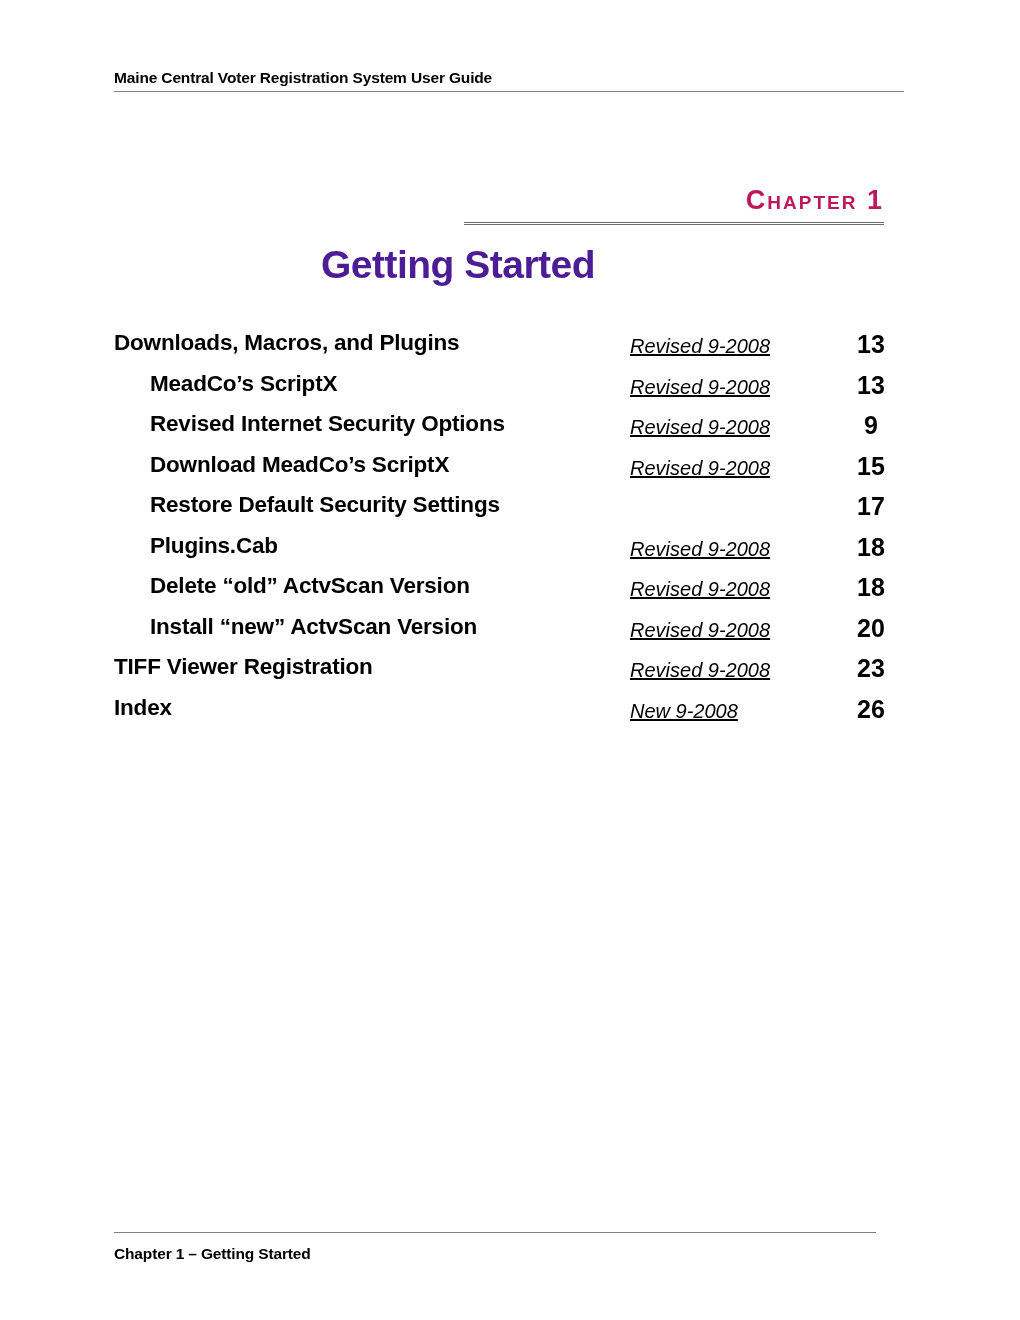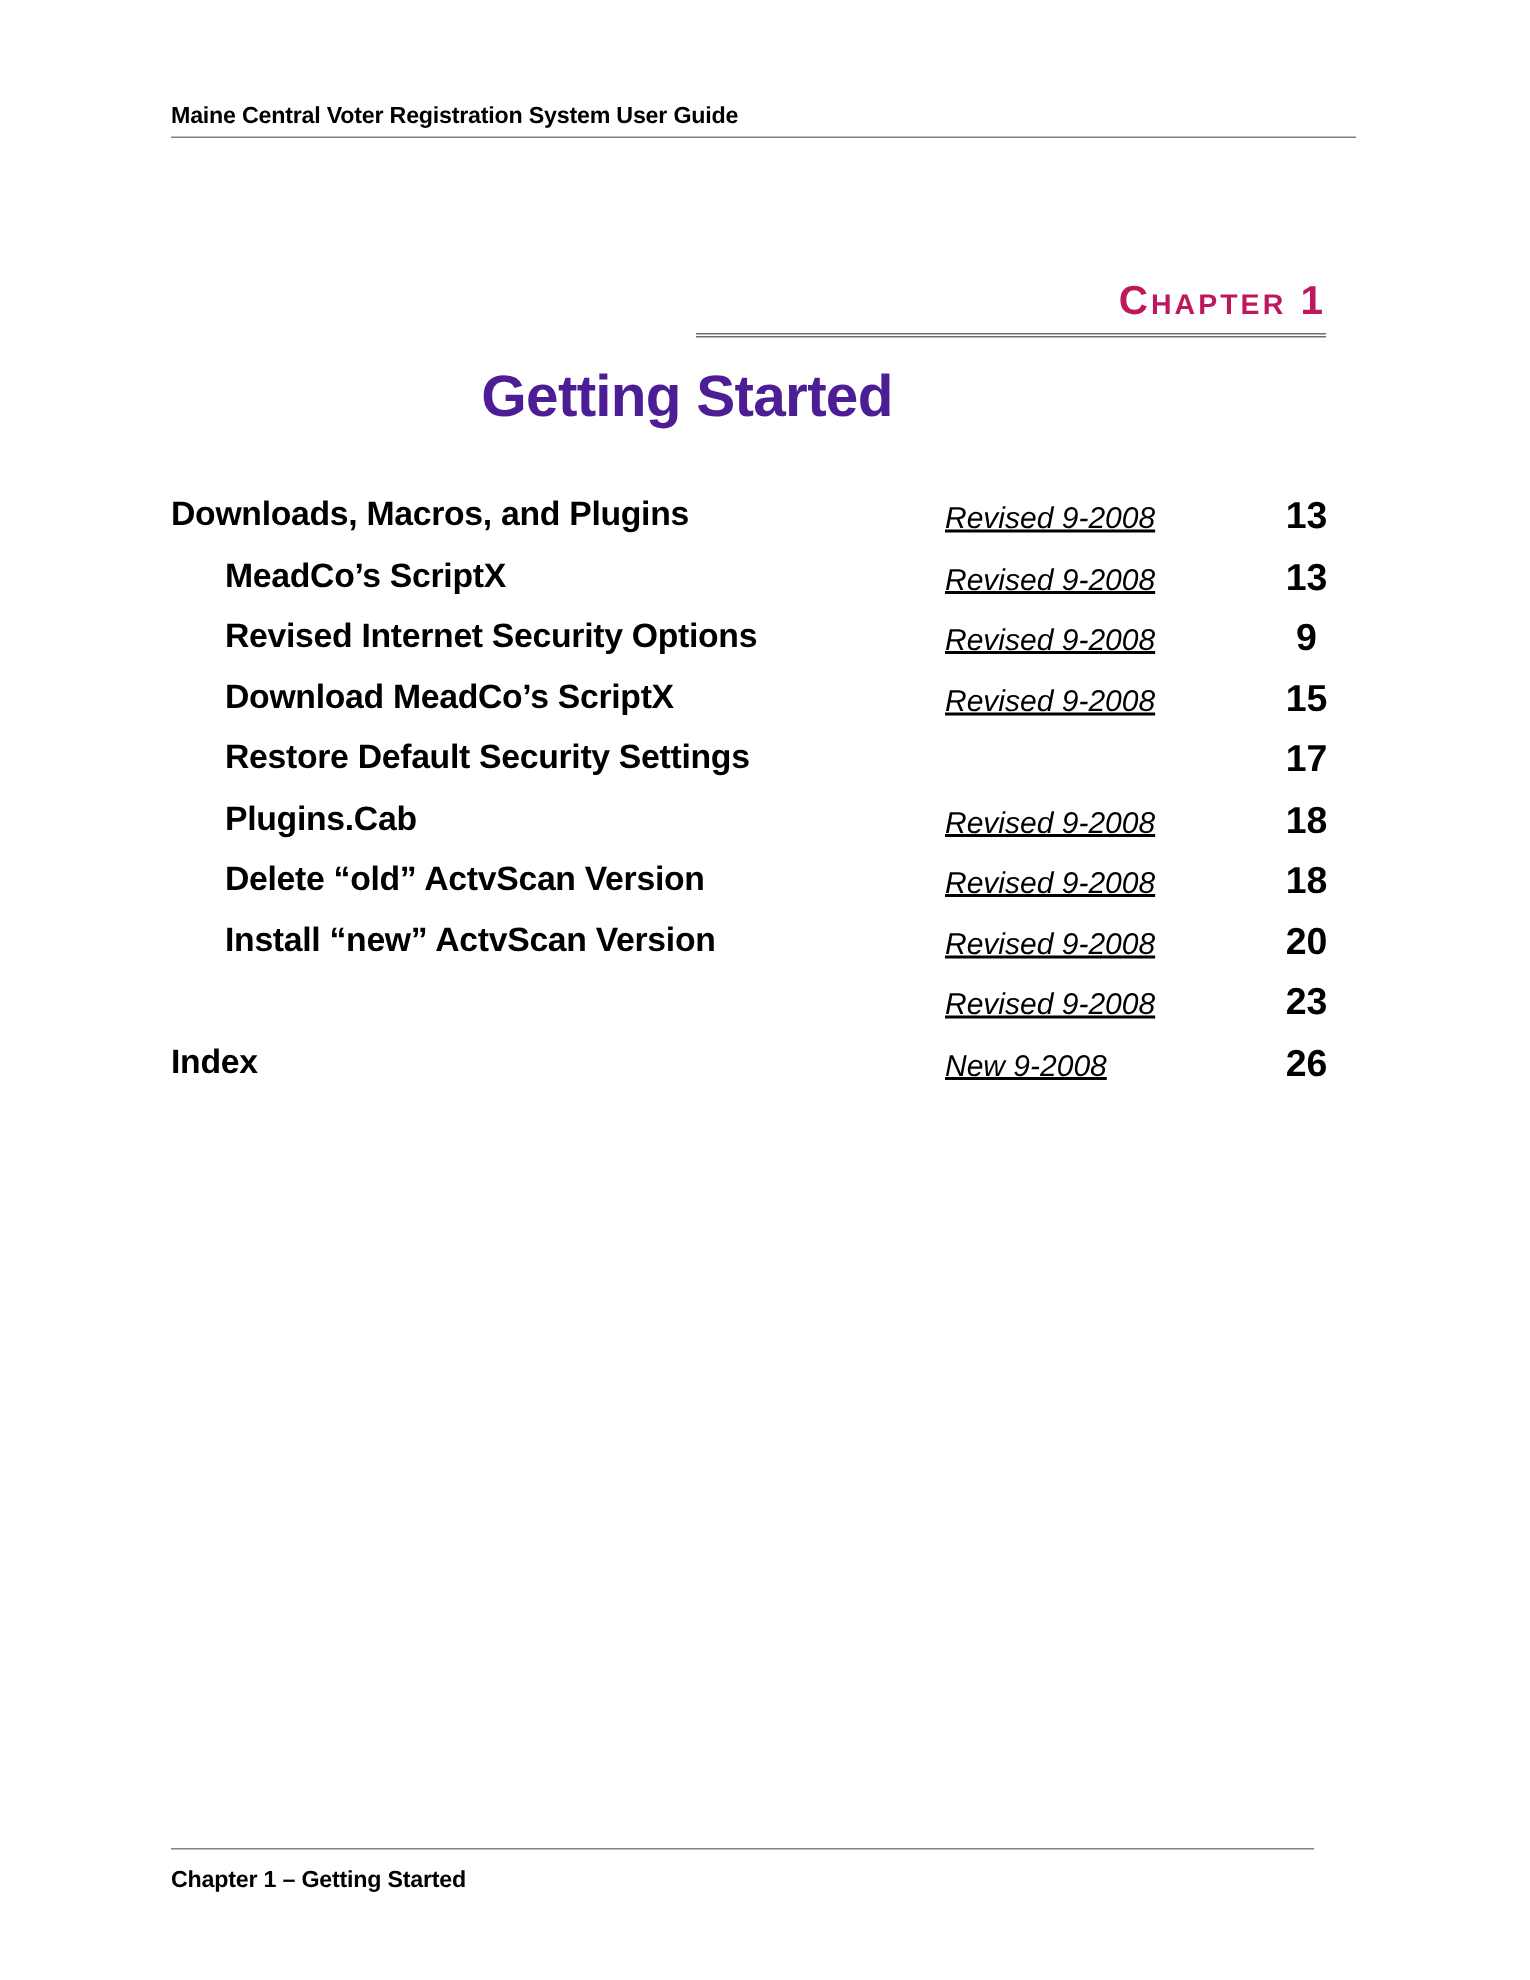--- a/index.html
+++ b/index.html
@@ -217,20 +217,21 @@
         <span class="toc-title">Delete “old” ActvScan Version</span>
         <span class="toc-note">Revised 9-2008</span>
         <span class="toc-page">18</span>
       </div>
       <div class="toc-entry level-1">
         <span class="toc-title">Install “new” ActvScan Version</span>
         <span class="toc-note">Revised 9-2008</span>
         <span class="toc-page">20</span>
       </div>
       <div class="toc-entry level-0">
+        <span class="toc-title">TIFF Viewer Registration</span>
         <span class="toc-note">Revised 9-2008</span>
         <span class="toc-page">23</span>
       </div>
       <div class="toc-entry level-0">
         <span class="toc-title">Index</span>
         <span class="toc-note">New 9-2008</span>
         <span class="toc-page">26</span>
       </div>
     </div>
 

